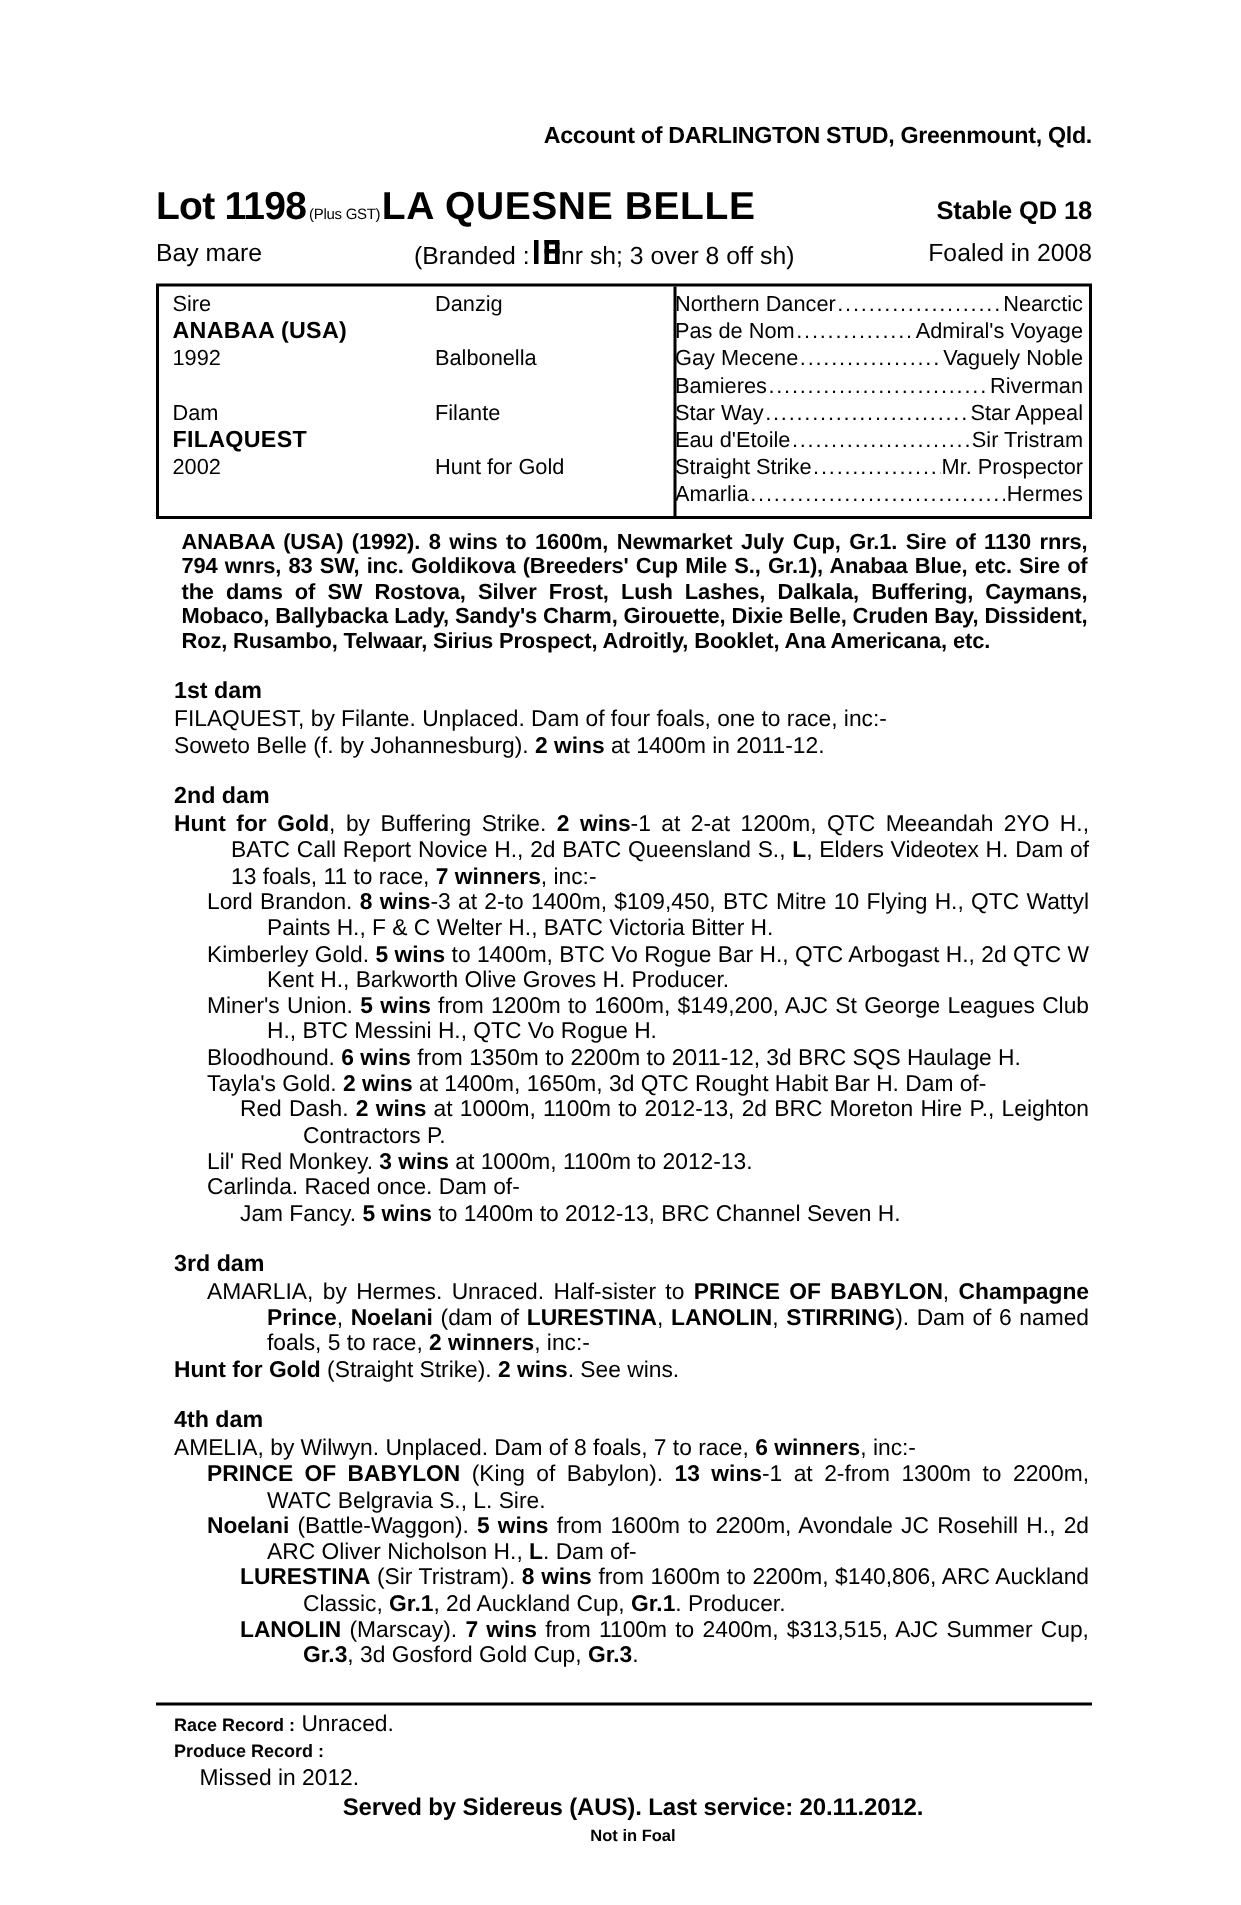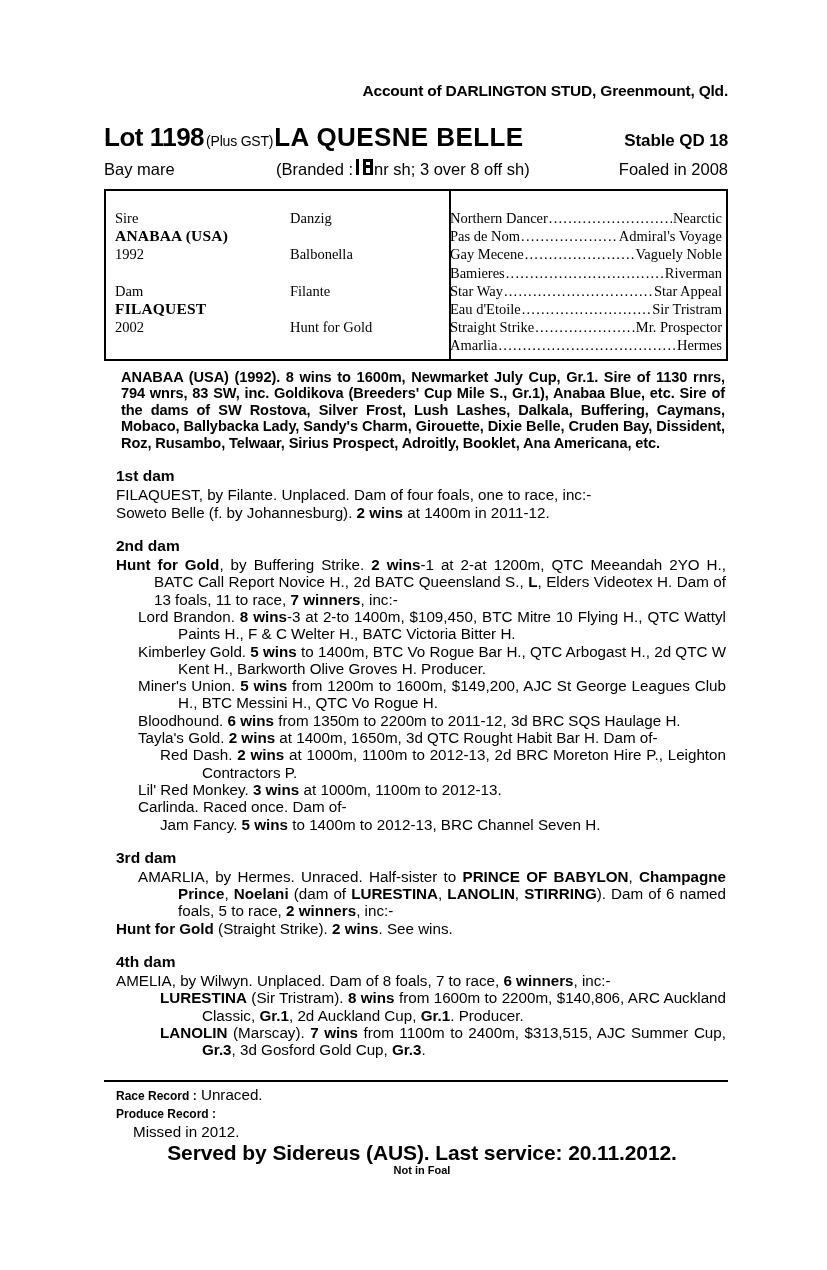--- a/index.html
+++ b/index.html
@@ -36,52 +36,51 @@
     align-items: baseline;
     margin-top: 22px;
     white-space: nowrap;
   }
   .lot-no {
     font-size: 26px;
     font-weight: bold;
     letter-spacing: -0.5px;
   }
   .gst {
-    font-size: 14px;
+    font-size: 10px;
     margin-left: 2px;
     letter-spacing: -0.2px;
   }
   .horse-name {
     font-size: 26px;
     font-weight: bold;
     letter-spacing: 0.4px;
     margin-left: 1px;
   }
   .stable {
     margin-left: auto;
     font-size: 17px;
     font-weight: bold;
     letter-spacing: -0.1px;
   }
   .desc-row {
     display: flex;
-    align-items: flex-end;
+    align-items: flex-start;
     font-size: 16.5px;
     margin-top: 7px;
     white-space: nowrap;
     position: relative;
     gap: 36px;
   }
   .desc-colour { }
   .desc-brand {
     position: absolute;
     left: 172px;
     display: flex;
     align-items: baseline;
-    margin-top: 20px;
   }
   .brand-glyph {
     display: inline-block;
     position: relative;
     width: 17px;
     height: 16px;
     vertical-align: -3px;
     margin: 0 1px 0 3px;
   }
   .brand-glyph i {
@@ -96,23 +95,22 @@
   .bg-h2 { left: 7px;  top: 0px;  width: 9.5px; height: 2.5px; }
   .bg-h3 { left: 7px;  top: 13.5px; width: 9.5px; height: 2.5px; }
   .desc-foaled {
     margin-left: auto;
   }
 
   
   .ped-table {
     margin-top: 10px;
     border: 2px solid #000;
-    padding: 18px 0 4px 0;
+    padding: 3px 0 4px 0;
     position: relative;
-    font-family: Liberation Serif, serif;
   }
   .ped-divider {
     position: absolute;
     top: 0; bottom: 0;
     left: 343px;
     width: 2px;
     background: #000;
   }
   .ped-row {
     display: flex;
@@ -201,21 +199,21 @@
     font-size: 15.2px;
     line-height: 17.5px;
     padding-left: 12px;
     margin-top: 4px;
   }
   .f-label { font-weight: bold; font-size: 12px; }
   .f-missed { padding-left: 17px; }
   .f-center {
     text-align: center;
     font-weight: bold;
-    font-size: 21px;
+    font-size: 16px;
     margin-top: 3px;
     letter-spacing: -0.1px;
   }
   .f-center2 {
     text-align: center;
     font-weight: bold;
     font-size: 11px;
     margin-top: 1px;
   }
 </style>
@@ -369,21 +367,23 @@
   <div class="sec-body">
     <div class="ln lvl2"><span>AMARLIA, by Hermes. Unraced. Half-sister to </span><span class="bold">PRINCE OF BABYLON</span><span>, </span><span class="bold">Champagne Prince</span><span>, </span><span class="bold">Noelani</span><span> (dam of </span><span class="bold">LURESTINA</span><span>, </span><span class="bold">LANOLIN</span><span>, </span><span class="bold">STIRRING</span><span>). Dam of 6 named foals, 5 to race, </span><span class="bold">2 winners</span><span>, inc:-</span></div>
 
     <div class="ln lvl1 nojust"><span class="bold">Hunt for Gold</span><span> (Straight Strike). </span><span class="bold">2 wins</span><span>. See wins.</span></div>
   </div>
 
   <div class="dam-head">4th dam</div>
   <div class="sec-body">
     <div class="ln i0 nojust"><span>AMELIA, by Wilwyn. Unplaced. Dam of 8 foals, 7 to race, </span><span class="bold">6 winners</span><span>, inc:-</span></div>
 
-
+    <div class="ln lvl2"><span class="bold">PRINCE OF BABYLON</span><span> (King of Babylon). </span><span class="bold">13 wins</span><span>-1 at 2-from 1300m to 2200m, WATC Belgravia S., L. Sire.</span></div>
+
+    <div class="ln lvl2"><span class="bold">Noelani</span><span> (Battle-Waggon). </span><span class="bold">5 wins</span><span> from 1600m to 2200m, Avondale JC Rosehill H., 2d ARC Oliver Nicholson H., </span><span class="bold">L</span><span>. Dam of-</span></div>
 
     <div class="ln lvl3"><span class="bold">LURESTINA</span><span> (Sir Tristram). </span><span class="bold">8 wins</span><span> from 1600m to 2200m, $140,806, ARC Auckland Classic, </span><span class="bold">Gr.1</span><span>, 2d Auckland Cup, </span><span class="bold">Gr.1</span><span>. Producer.</span></div>
 
     <div class="ln lvl3"><span class="bold">LANOLIN</span><span> (Marscay). </span><span class="bold">7 wins</span><span> from 1100m to 2400m, $313,515, AJC Summer Cup, </span><span class="bold">Gr.3</span><span>, 3d Gosford Gold Cup, </span><span class="bold">Gr.3</span><span>.</span></div>
   </div>
 
   <div class="footer-rule"></div>
   <div class="footer">
     <div><span class="f-label">Race Record :</span><span> Unraced.</span></div>
     <div class="f-label">Produce Record :</div>

